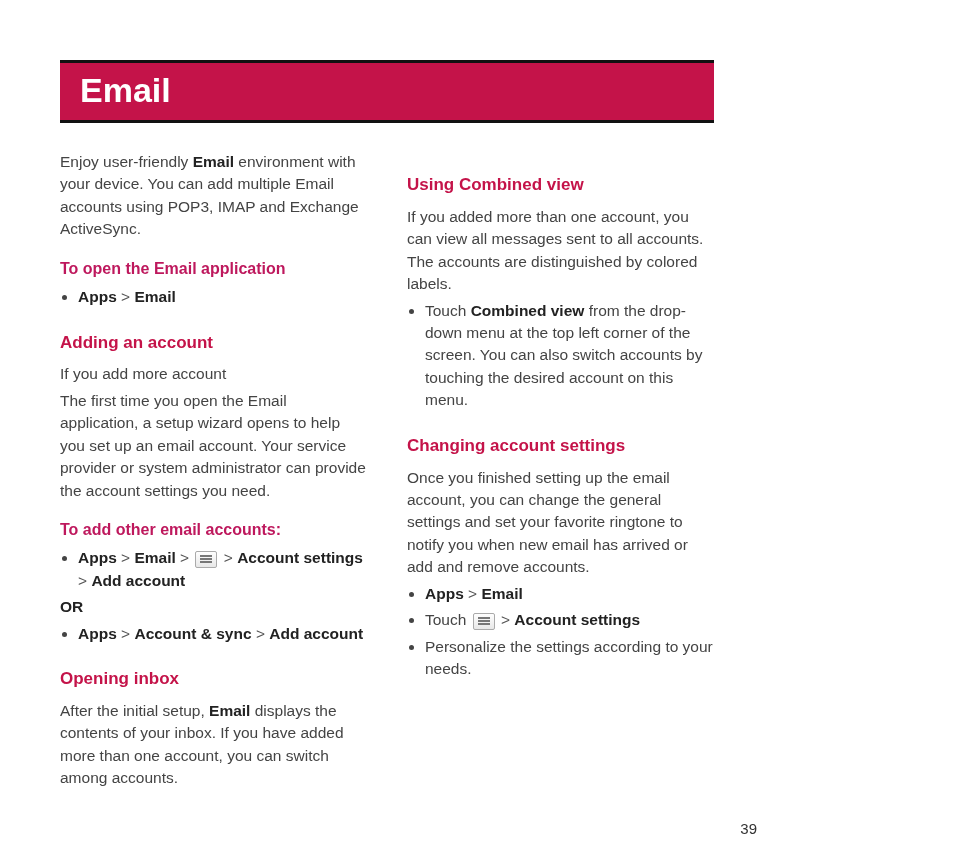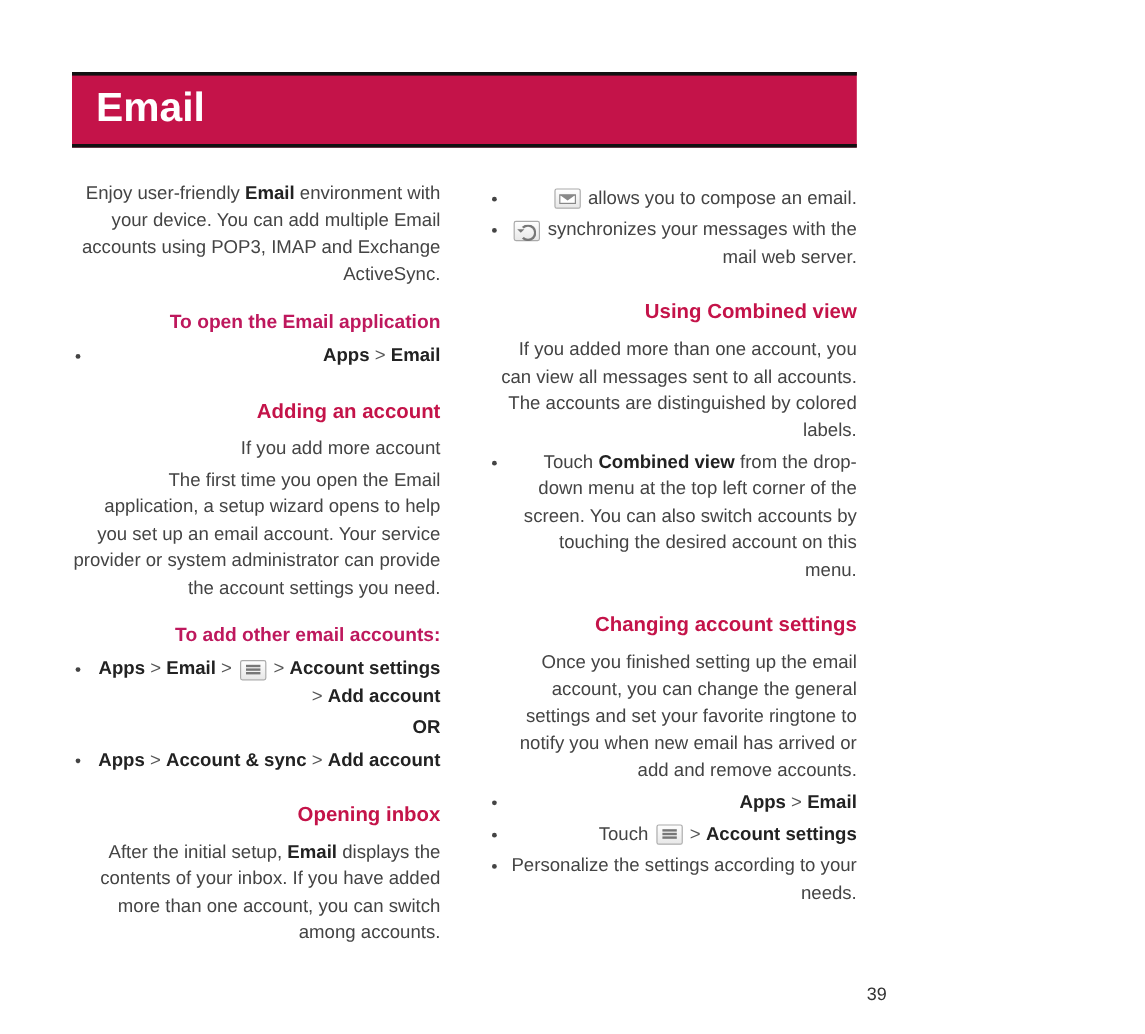--- a/index.html
+++ b/index.html
@@ -26,21 +26,20 @@
     border-top: 3px solid #111;
     border-bottom: 3px solid #111;
     box-sizing: border-box;
   }
   .banner-text {
     position: relative;
   }
   .columns {
     display: flex;
     gap: 40px;
-    text-align: right;
   }
   .col {
     flex: 1;
     font-size: 15.5px;
     line-height: 1.45;
     color: #444;
   }
   .sect-title {
     color: #c41349;
     font-size: 17px;
@@ -59,21 +58,21 @@
     padding-left: 18px;
   }
   li {
     margin: 4px 0;
   }
   .b { font-weight: 700; color: #222; }
   .sep { color: #555; }
   .pagenum {
     position: absolute;
     bottom: 25px;
-    right: 35px;
+    right: 17px;
     font-size: 15px;
     color: #333;
   }
   .icon {
     display: inline-block;
     vertical-align: middle;
     width: 22px;
     height: 17px;
     border: 1px solid #aaa;
     border-radius: 2px;
@@ -179,28 +178,20 @@
         </li>
       </ul>
 
       <div class="sect-title">Opening inbox</div>
       <p>
         <span>After the initial setup, </span><span class="b">Email</span><span> displays the contents of your inbox. If you have added more than one account, you can switch among accounts.</span>
       </p>
     </div>
 
     <div class="col">
-      <ul>
-        <li>
-          <span class="icon compose"></span><span> allows you to compose an email.</span>
-        </li>
-        <li>
-          <span class="icon sync"></span><span> synchronizes your messages with the mail web server.</span>
-        </li>
-      </ul>
 
       <div class="sect-title">Using Combined view</div>
       <p>If you added more than one account, you can view all messages sent to all accounts. The accounts are distinguished by colored labels.</p>
       <ul>
         <li>
           <span>Touch </span><span class="b">Combined view</span><span> from the drop-down menu at the top left corner of the screen. You can also switch accounts by touching the desired account on this menu.</span>
         </li>
       </ul>
 
       <div class="sect-title">Changing account settings</div>

